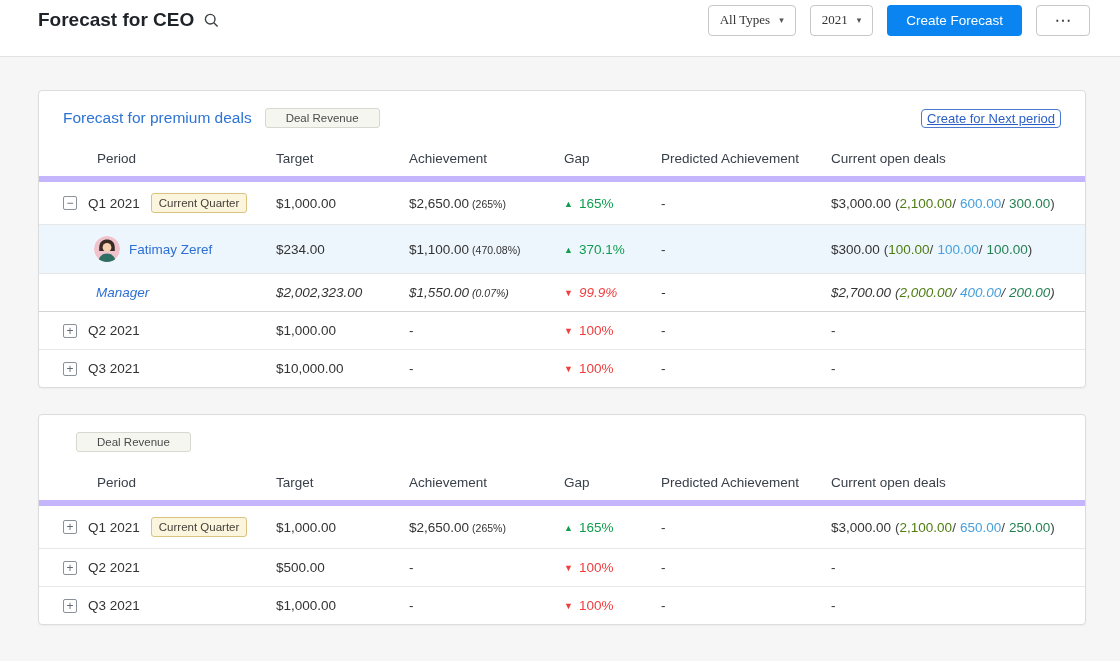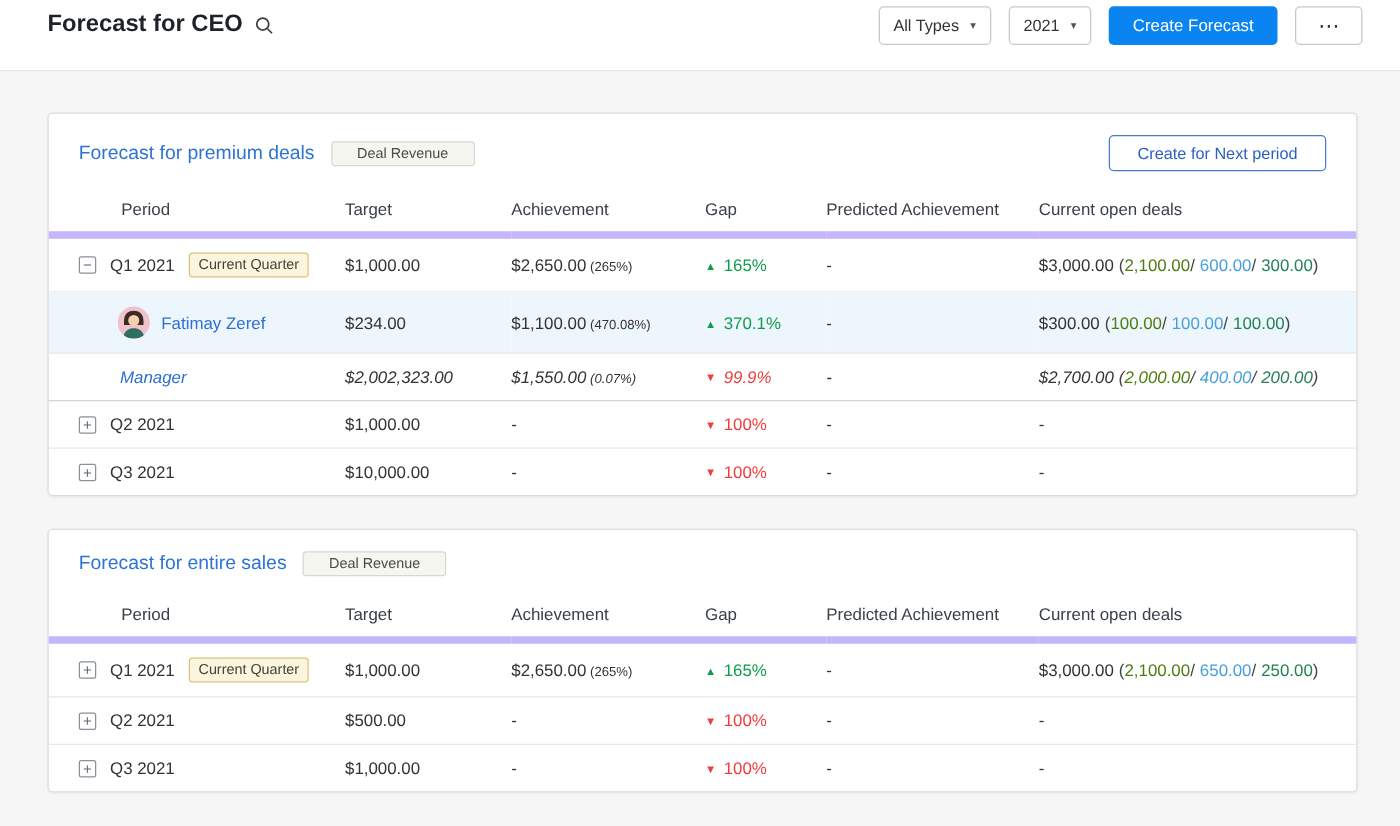--- a/index.html
+++ b/index.html
@@ -27,21 +27,21 @@
     border: 1px solid #c7c7c7;
     border-radius: 4px;
     background: #fff;
     padding: 0 11px;
     font-size: 13px;
     color: #333;
     display: flex;
     align-items: center;
     gap: 9px;
     cursor: pointer;
-    font-family: Liberation Sans, sans-serif;
+    font-family: Liberation Serif, serif;
   }
   .caret { font-size: 9px; color: #555; }
   .primary-btn {
     height: 31px;
     background: #0a84f1;
     color: #ffffff;
     border: none;
     border-radius: 4px;
     padding: 0 19px;
     font-size: 13.5px;
@@ -83,25 +83,26 @@
     font-size: 11.5px;
     color: #4a4a4a;
     padding: 3px 20px;
   }
   .next-period-btn {
     margin-left: auto;
     background: #fff;
     border: 1px solid #4b79cf;
     color: #2a5fc6;
     border-radius: 4px;
-    height: 29px;
-    padding: 0 22px;
+    height: 19px;
+    padding: 0 5px;
     font-size: 13px;
     cursor: pointer;
     font-family: "Liberation Sans", sans-serif;
+    text-decoration: underline;
   }
 
   
   table { width: 100%; border-collapse: collapse; table-layout: fixed; font-size: 13.5px; color: #333; }
   col.c1 { width: 237px; } col.c2 { width: 133px; } col.c3 { width: 155px; }
   col.c4 { width: 97px; }  col.c5 { width: 170px; } col.c6 { width: auto; }
   th {
     text-align: left;
     font-weight: 500;
     color: #39404a;
@@ -292,21 +293,20 @@
           <td><span class="gap down"><span class="arrow">▼</span><span>100%</span></span></td>
           <td>-</td>
           <td>-</td>
         </tr>
       </tbody>
     </table>
   </div>
 
   <div class="card">
     <div class="card-head">
-      <span class="card-title">Forecast for entire sales</span>
       <span class="badge-gray">Deal Revenue</span>
     </div>
     <table>
       <colgroup>
           <col class="c1">
           <col class="c2">
           <col class="c3">
           <col class="c4">
           <col class="c5">
           <col class="c6">

